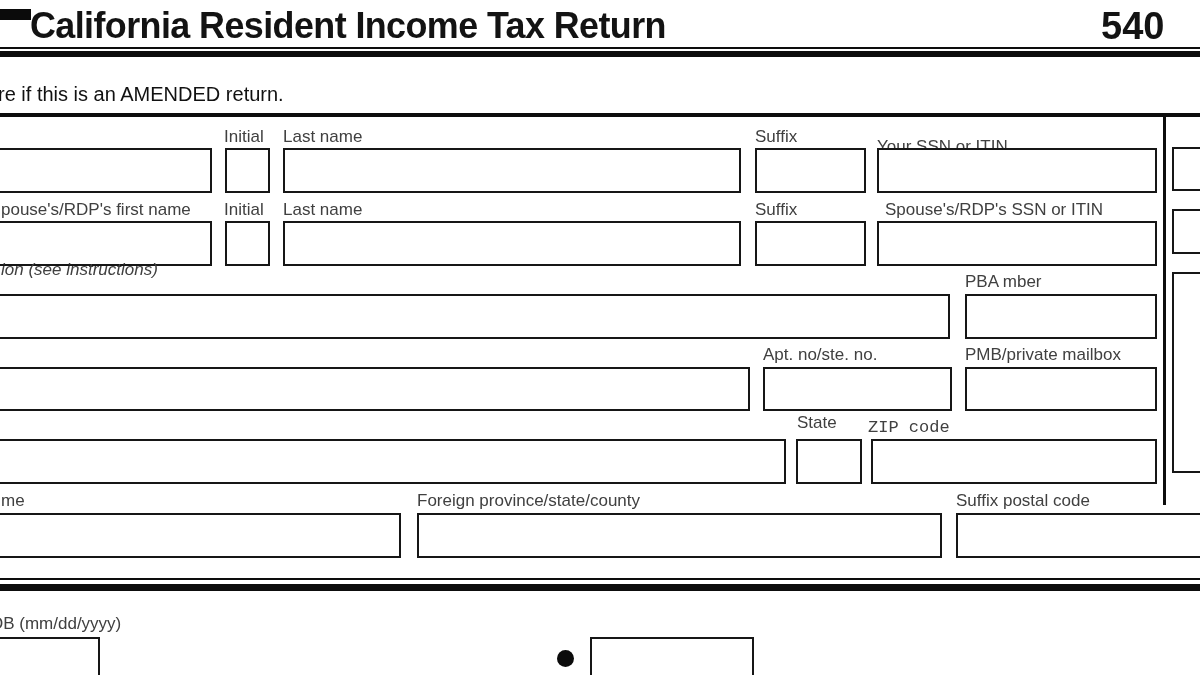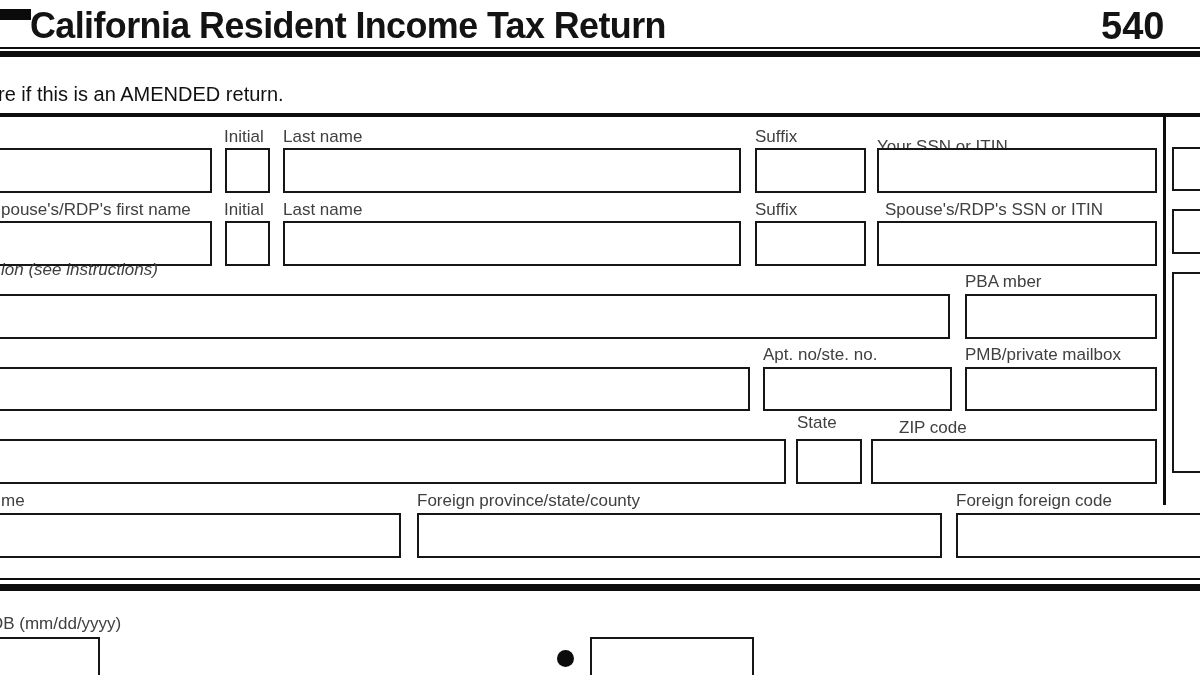--- a/index.html
+++ b/index.html
@@ -88,29 +88,29 @@
   <div class="box" style="left:965px;top:294px;width:192px;height:45px;"></div>
 
   <div class="lbl" style="left:763px;top:345px;text-align:center;">Apt. no/ste. no.</div>
   <div class="lbl" style="left:965px;top:345px;">PMB/private mailbox</div>
 
   <div class="box" style="left:-12px;top:367px;width:762px;height:44px;"></div>
   <div class="box" style="left:763px;top:367px;width:189px;height:44px;"></div>
   <div class="box" style="left:965px;top:367px;width:192px;height:44px;"></div>
 
   <div class="lbl" style="left:797px;top:398px;margin-top:15px;">State</div>
-  <div class="lbl" style="left:899px;top:418px;">ZIP code</div>
+  <div class="lbl" style="left:868px;top:418px;font-family:Liberation Mono, monospace;">ZIP code</div>
 
   <div class="box" style="left:-12px;top:439px;width:798px;height:45px;"></div>
   <div class="box" style="left:796px;top:439px;width:66px;height:45px;"></div>
   <div class="box" style="left:871px;top:439px;width:286px;height:45px;"></div>
 
   <div class="lbl" style="left:1px;top:491px;">me</div>
   <div class="lbl" style="left:417px;top:491px;">Foreign province/state/county</div>
-  <div class="lbl" style="left:956px;top:491px;">Foreign foreign code</div>
+  <div class="lbl" style="left:956px;top:491px;">Suffix postal code</div>
 
   <div class="box" style="left:-12px;top:513px;width:413px;height:45px;"></div>
   <div class="box" style="left:417px;top:513px;width:525px;height:45px;"></div>
   <div class="box" style="left:956px;top:513px;width:258px;height:45px;"></div>
 
   <div class="hline" style="left:1163px;top:117px;width:2.5px;height:388px;"></div>
   <div class="box" style="left:1172px;top:147px;width:40px;height:44px;"></div>
   <div class="box" style="left:1172px;top:209px;width:40px;height:45px;"></div>
   <div class="box" style="left:1172px;top:272px;width:40px;height:201px;"></div>
 

